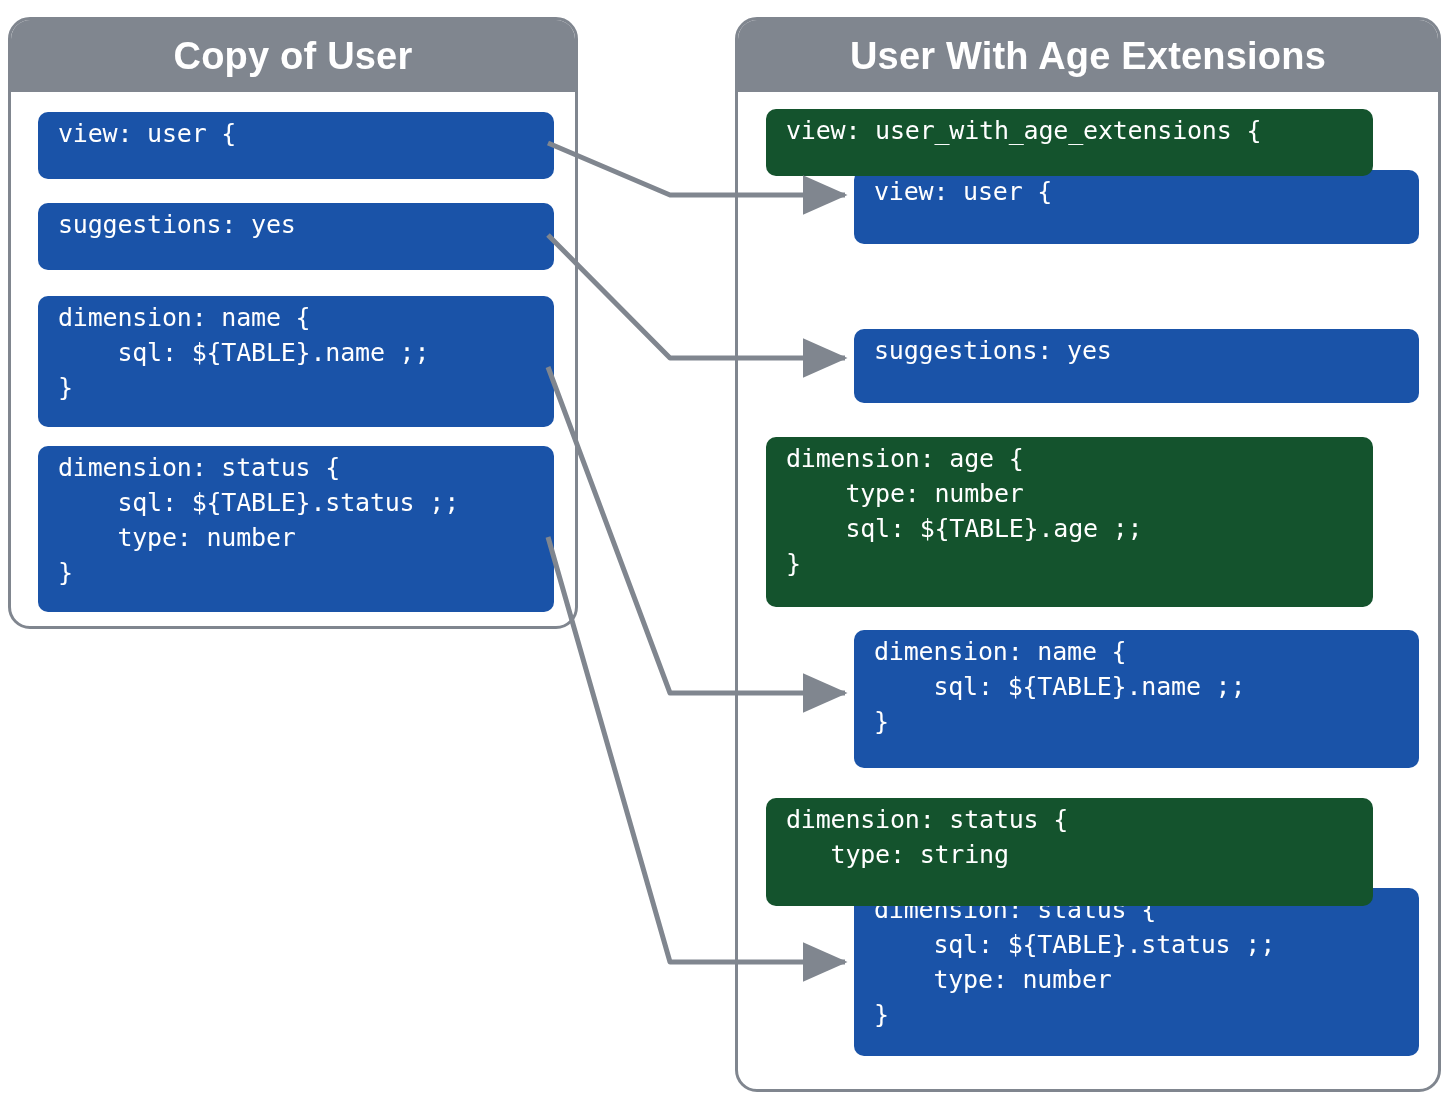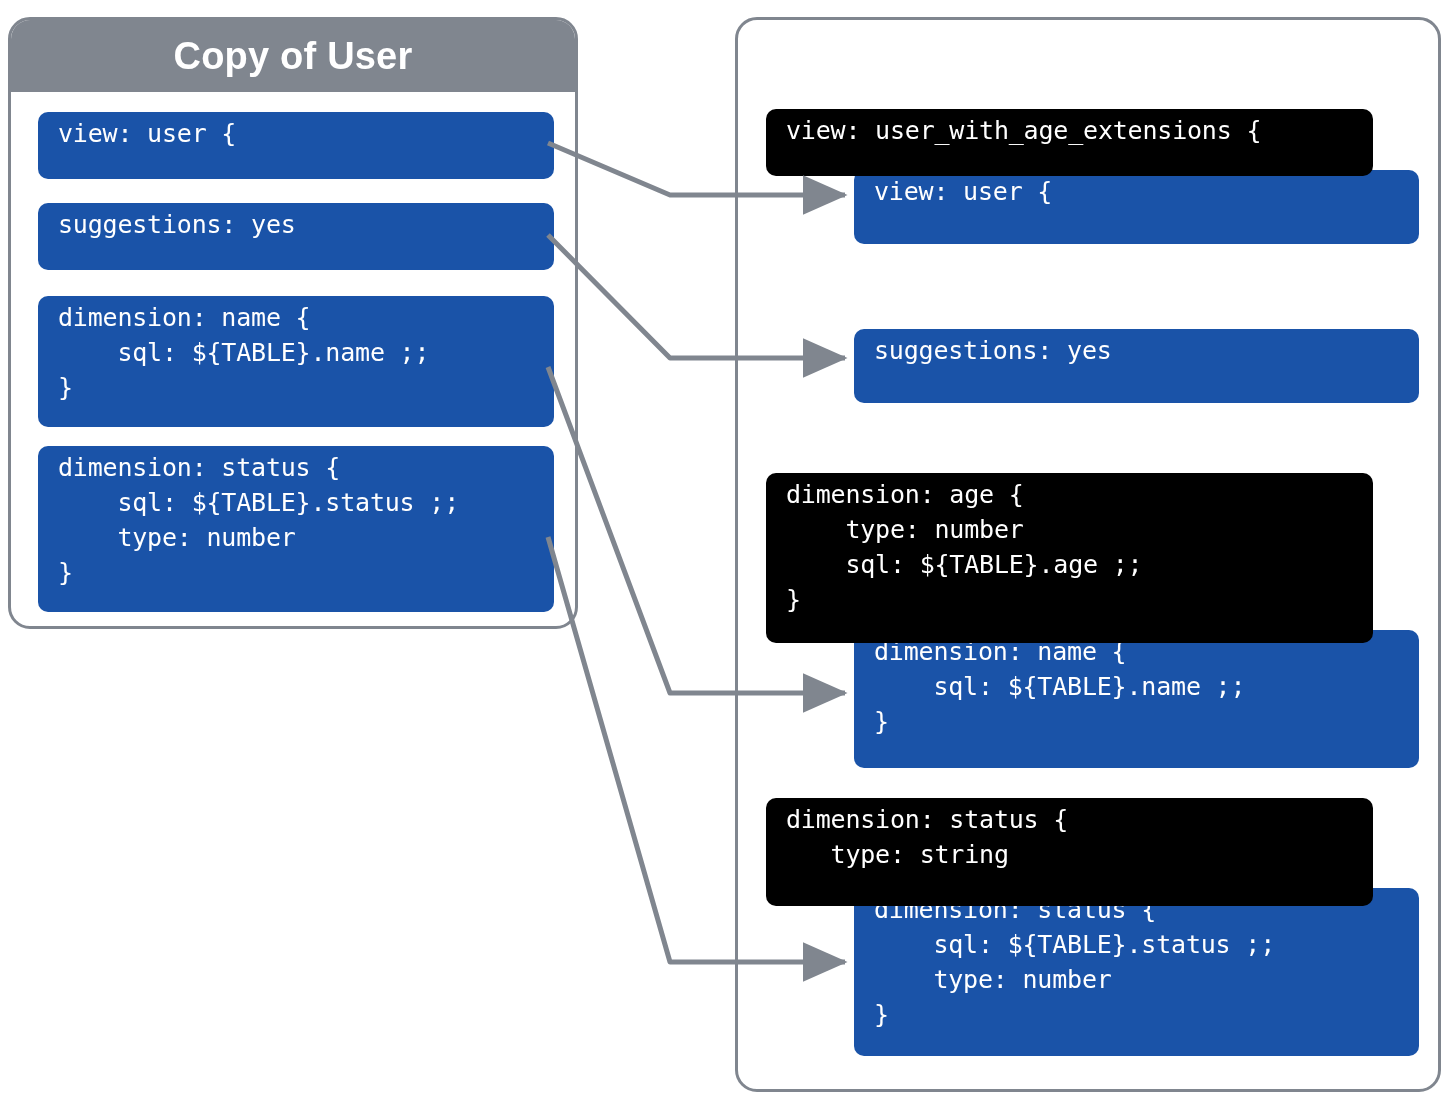--- a/index.html
+++ b/index.html
@@ -53,21 +53,21 @@
     box-sizing: border-box;
     color: #ffffff;
     font-family: "DejaVu Sans Mono", "Liberation Mono", monospace;
     font-size: 25px;
     line-height: 35px;
     white-space: pre;
     padding: 4px 18px 12px 20px;
     letter-spacing: -0.2px;
   }
   .block.dark  { background: #1a53a8; z-index: 3; }
-  .block.light { background: #000000; z-index: 4; }
+  .block.light { background: #14532d; z-index: 4; }
 
   
   .connectors {
     position: absolute;
     left: 0; top: 0;
     width: 1450px;
     height: 1096px;
     z-index: 6;
     pointer-events: none;
   }
@@ -88,27 +88,28 @@
     sql: ${TABLE}.name ;;
 }</div>
 
     <div class="block dark" style="left:27px; top:426px; width:516px; height:166px;">dimension: status {
     sql: ${TABLE}.status ;;
     type: number
 }</div>
   </div>
 
   <div class="panel panel-right">
+    <div class="panel-header">User With Age Extensions</div>
 
     <div class="block light" style="left:28px;  top:89px;  width:607px; height:67px;">view: user_with_age_extensions {</div>
     <div class="block dark" style="left:116px; top:150px; width:565px; height:74px;">view: user {</div>
 
     <div class="block dark" style="left:116px; top:309px; width:565px; height:74px;">suggestions: yes</div>
 
-    <div class="block light" style="left:28px;  top:417px; width:607px; height:170px;margin-top:36px;">dimension: age {
+    <div class="block light" style="left:28px;  top:417px; width:607px; height:170px;">dimension: age {
     type: number
     sql: ${TABLE}.age ;;
 }</div>
 
     <div class="block dark" style="left:116px; top:610px; width:565px; height:138px;">dimension: name {
     sql: ${TABLE}.name ;;
 }</div>
 
     <div class="block light" style="left:28px;  top:778px; width:607px; height:108px;">dimension: status {
    type: string</div>

